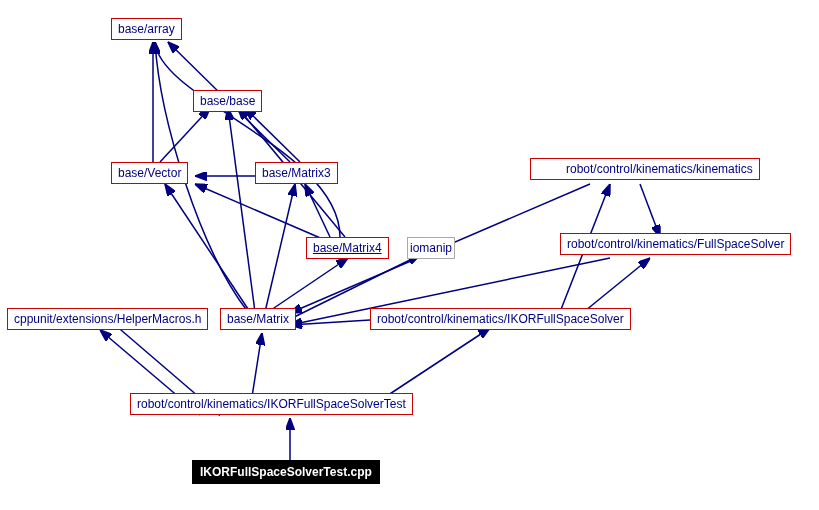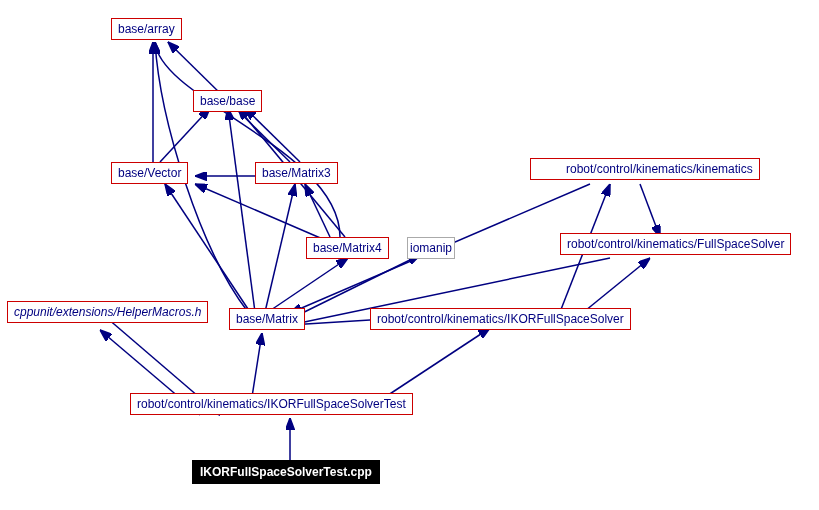--- a/index.html
+++ b/index.html
@@ -129,36 +129,36 @@
 </div>
 <div class="node" style="left:193px; top:90px;">
   <span>base/base</span>
 </div>
 <div class="node" style="left:111px; top:162px;">
   <span>base/Vector</span>
 </div>
 <div class="node" style="left:255px; top:162px;">
   <span>base/Matrix3</span>
 </div>
-<div class="node" style="left:306px; top:237px;">
+<div class="node" style="left:306px; top:237px;text-decoration:underline;">
   <span>base/Matrix4</span>
 </div>
 <div class="node-plain" style="left:407px; top:237px;">
   <span>iomanip</span>
 </div>
 <div class="node" style="left:530px; top:158px;padding-left:35px;">
   <span>robot/control/kinematics/kinematics</span>
 </div>
 <div class="node" style="left:560px; top:233px;">
   <span>robot/control/kinematics/FullSpaceSolver</span>
 </div>
-<div class="node" style="left:7px; top:301px;font-style:italic;">
+<div class="node" style="left:7px; top:308px;">
   <span>cppunit/extensions/HelperMacros.h</span>
 </div>
-<div class="node" style="left:229px; top:308px;">
+<div class="node" style="left:220px; top:308px;">
   <span>base/Matrix</span>
 </div>
 <div class="node" style="left:370px; top:308px;">
   <span>robot/control/kinematics/IKORFullSpaceSolver</span>
 </div>
 <div class="node" style="left:130px; top:393px;">
   <span>robot/control/kinematics/IKORFullSpaceSolverTest</span>
 </div>
 <div class="node-dark" style="left:192px; top:460px;">
   <span>IKORFullSpaceSolverTest.cpp</span>

